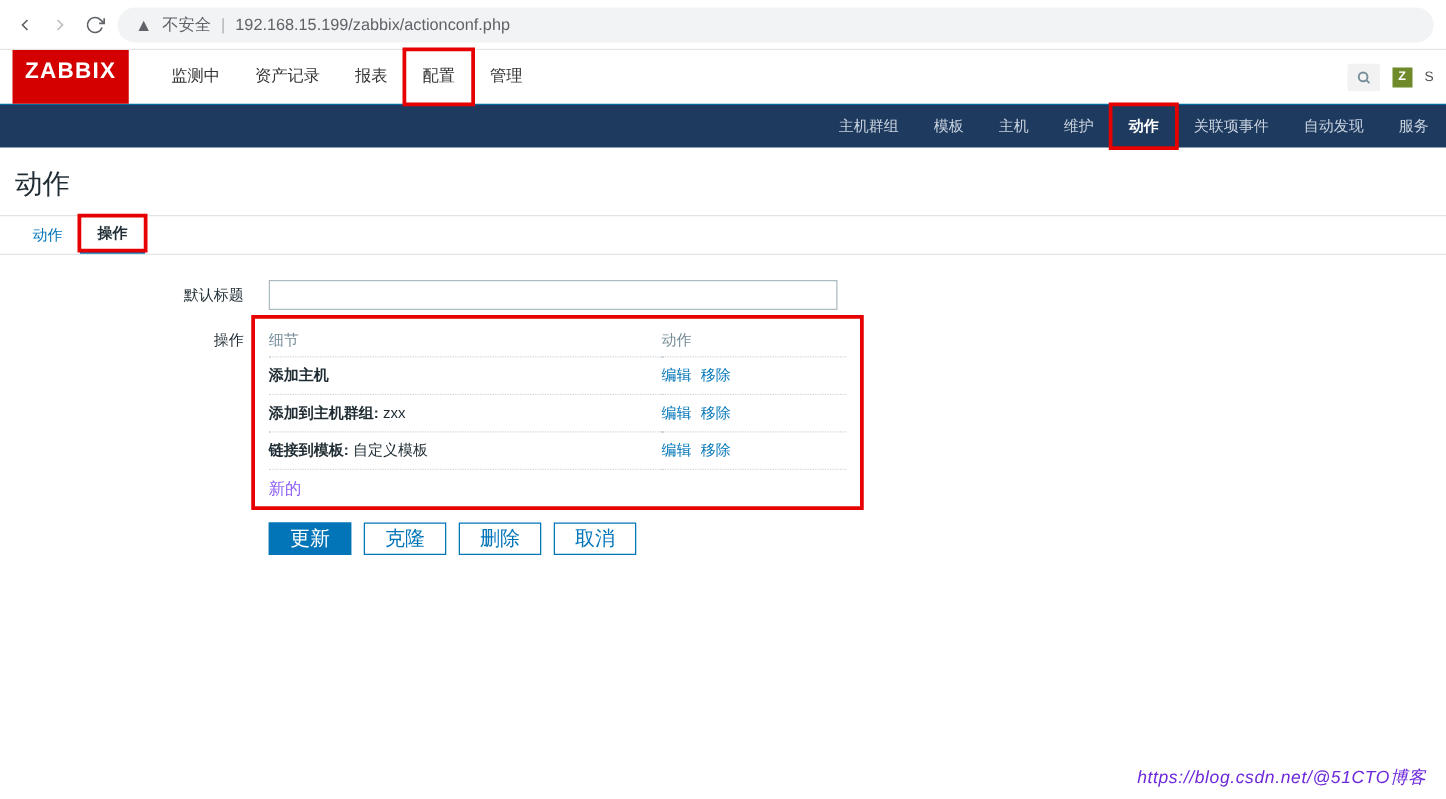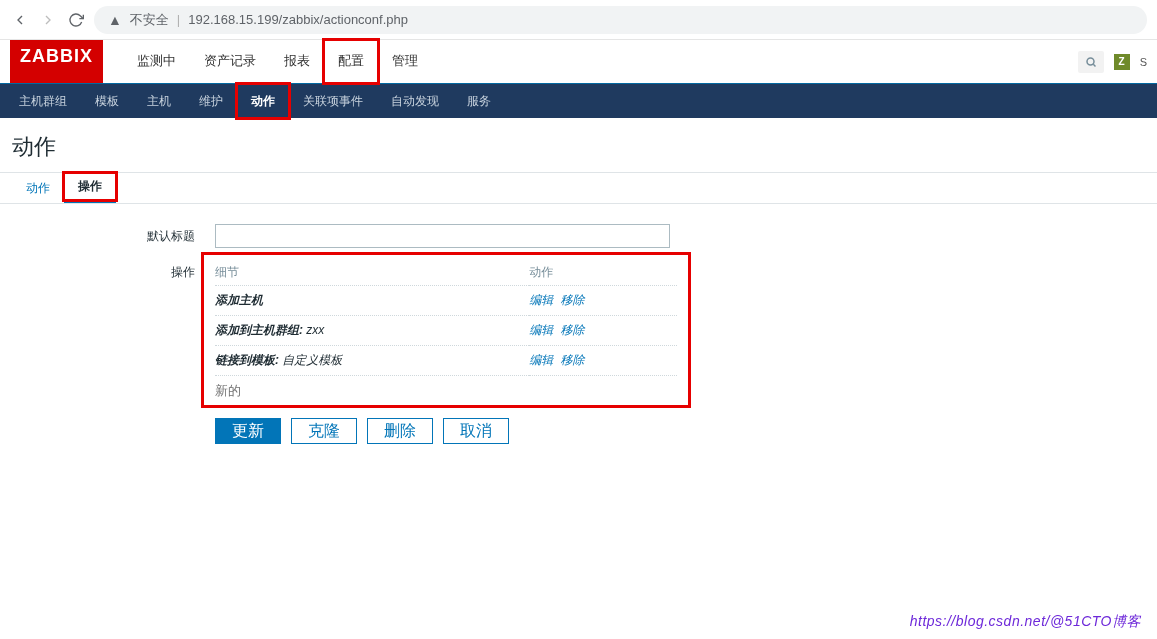--- a/index.html
+++ b/index.html
@@ -15,44 +15,44 @@
   .zbx-header { display: flex; background: #fff; border-bottom: 1px solid #0369a1; height: 44px; padding: 0 10px; }
   .logo { background: #d40000; color: #fff; font-weight: bold; padding: 6px 10px; font-size: 18px; letter-spacing: 1px; margin-right: 20px; }
   .top-menu { display: flex; gap: 0; }
   .top-menu .item { padding: 12px 14px; color: #333; cursor: pointer; position: relative; }
   .hilite-red { position: relative; }
   .hilite-red::after { content: ""; position: absolute; inset: -2px; border: 3px solid #e60000; pointer-events: none; }
   .header-right { margin-left: auto; display: flex; align-items: center; gap: 10px; }
   .search-box { width: 26px; height: 22px; background: #f2f2f2; border-radius: 2px; display: flex; align-items: center; justify-content: center; color: #768d99; }
   .z-share { width: 16px; height: 16px; background: #6f8a2a; color: #fff; font-size: 10px; display: flex; align-items: center; justify-content: center; font-weight: bold; }
   
-  .sub-nav { background: #1f3a5f; display: flex; height: 34px; align-items: stretch; padding-left: 5px; }
+  .sub-nav { background: #1f3a5f; display: flex; height: 34px; align-items: stretch; padding-left: 5px; justify-content: flex-end; }
   .sub-nav .item { color: #c8d3de; padding: 0 14px; display: flex; align-items: center; cursor: pointer; font-size: 12px; }
   .sub-nav .item.active { color: #fff; font-weight: bold; }
   
   .page-title { padding: 14px 12px 10px; font-size: 22px; color: #1f2c33; }
   
   .tabs { display: flex; border: 1px solid #dfe4e7; border-left: none; border-right: none; background: #fff; height: 32px; align-items: stretch; padding-left: 12px;}
   .tab { padding: 0 14px; display: flex; align-items: center; color: #0275b8; cursor: pointer; font-size: 12px;}
   .tab.active { border-bottom: 3px solid #0275b8; color: #1f2c33; font-weight: bold;}
   
   .form-area { padding: 20px 0 30px 0; }
   .form-row { display: flex; align-items: flex-start; margin-bottom: 12px; }
   .form-label { width: 215px; text-align: right; padding-right: 20px; padding-top: 4px; color: #1f2c33; font-size: 12px;}
   .text-input { width: 455px; height: 24px; border: 1px solid #acbbc2; padding: 2px 5px; }
   .textarea { width: 455px; height: 100px; border: 1px solid #acbbc2; resize: both; padding: 3px 5px; }
   
   .ops-wrap { position: relative; width: 462px; }
   .ops-wrap.hilite-red::after { inset: -8px -14px -8px -14px; }
   .ops-table { width: 100%; border-collapse: collapse; font-size: 12px;}
   .ops-table th { text-align: left; color: #768d99; font-weight: normal; padding: 4px 0; border-bottom: 1px dotted #cfd8dc;}
-  .ops-table td { padding: 6px 0; border-bottom: 1px dotted #cfd8dc; vertical-align: top; font-style: italic;}
+  .ops-table td { padding: 6px 0; border-bottom: 1px dotted #cfd8dc; vertical-align: top;}
   .ops-table .act-links { color: #0275b8; }
   .ops-table .act-links span { cursor: pointer; margin-right: 4px;}
-  .new-link { color: #737373; cursor: pointer; display: inline-block; padding-top: 6px;}
+  .new-link { color: #8b5cf6; cursor: pointer; display: inline-block; padding-top: 6px;}
   
   .btn-row { margin-left: 215px; margin-top: 18px; display: flex; gap: 10px;}
   .btn { height: 26px; padding: 0 16px; border: 1px solid #0275b8; color: #0275b8; background: #fff; cursor: pointer; font-size: 16px;}
   .btn.primary { background: #0275b8; color: #fff; }
   
   .watermark { position: fixed; right: 16px; bottom: 8px; color: #6d28d9; font-size: 14px; letter-spacing: 0.5px; pointer-events:none;font-style:italic;}
 </style>
 </head>
 <body>
 

